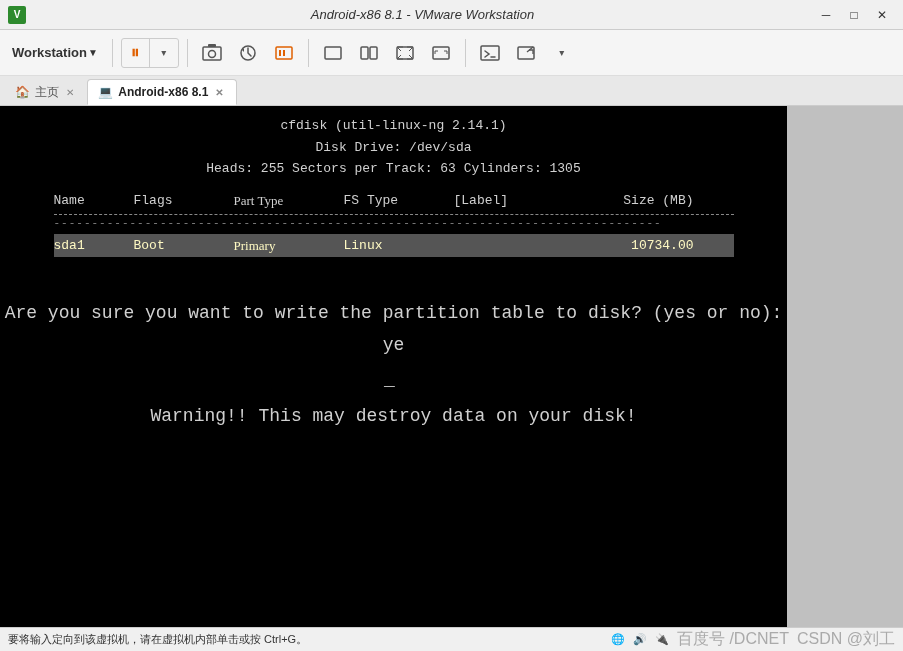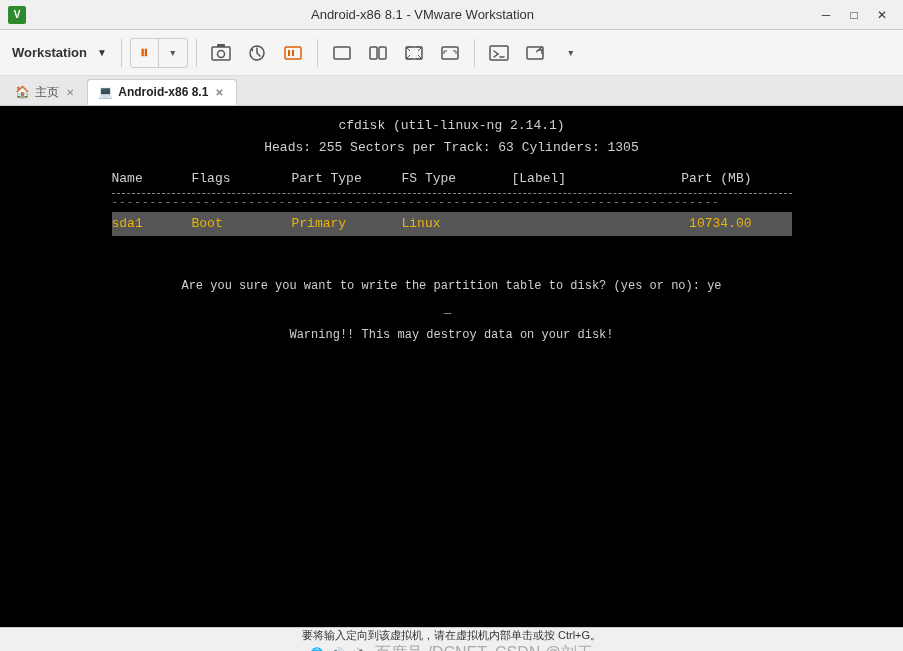--- a/index.html
+++ b/index.html
@@ -20,20 +20,21 @@
       align-items: center;
       justify-content: space-between;
       border-bottom: 1px solid #ccc;
       padding: 0 8px;
     }
     .title-bar-title {
       font-size: 13px;
       color: #333;
       flex: 1;
       text-align: center;
+      font-style: italic;
     }
     .title-bar-controls {
       display: flex;
       gap: 2px;
     }
     .title-bar-btn {
       width: 26px;
       height: 22px;
       display: flex;
       align-items: center;
@@ -51,21 +52,21 @@
       height: 46px;
       display: flex;
       align-items: center;
       padding: 0 6px;
       border-bottom: 1px solid #ddd;
       gap: 4px;
     }
     .toolbar-workstation {
       display: flex;
       align-items: center;
-      gap: 10px;
+      gap: 1px;
       font-size: 13px;
       font-weight: bold;
       color: #333;
       cursor: pointer;
       padding: 4px 6px;
       border-radius: 3px;
     }
     .toolbar-separator {
       width: 1px;
       height: 28px;
@@ -131,21 +132,21 @@
       font-size: 10px;
       color: #888;
       cursor: pointer;
       padding: 1px 2px;
       border-radius: 2px;
     }
 
     
     .vm-screen {
       background: #000;
-      width: 903px;
+      width: 787px;
       height: calc(651px - 30px - 46px - 30px - 24px);
       position: relative;
       overflow: hidden;
       font-family: 'Courier New', Courier, monospace;
     }
 
     .vm-content {
       padding: 10px 0;
       color: #d0d0d0;
       font-size: 13px;
@@ -173,48 +174,47 @@
       border-top: 1px dashed #888;
       margin: 2px 0;
       color: #888;
     }
     .partition-row {
       display: flex;
       align-items: center;
     }
     .partition-row.selected {
       background: #555;
-      color: #eab308;
+      color: #fef9c3;
     }
     .col-name { width: 80px; }
     .col-flags { width: 100px; }
-    .col-parttype { width: 110px; }
+    .col-parttype { width: 110px; font-family: Liberation Serif, serif; }
     .col-fstype { width: 110px; }
     .col-label { width: 140px; }
     .col-size { width: 100px; text-align: right; }
 
     .vm-bottom-text {
       color: #d0d0d0;
-      font-size: 12px;
+      font-size: 18px;
       text-align: center;
       margin-top: 40px;
       line-height: 1.8;
     }
 
     
     .status-bar {
       background: #f0f0f0;
       height: 24px;
       display: flex;
       align-items: center;
       padding: 0 8px;
       border-top: 1px solid #ccc;
       font-size: 11px;
       color: #333;
-      flex-direction: column;
     }
     .status-left { flex: 1; }
     .status-right {
       display: flex;
       align-items: center;
       gap: 8px;
       font-size: 11px;
       color: #555;
     }
     .watermark {
@@ -337,30 +337,31 @@
   <div class="tab active">
     <span style="font-size:12px;">💻</span>
     <span>Android-x86 8.1</span>
     <span class="tab-close">✕</span>
   </div>
 </div>
 
 <div class="vm-screen">
   <div class="vm-content">
     <div class="header-line">cfdisk (util-linux-ng 2.14.1)</div>
+    <div class="header-line">Disk Drive: /dev/sda</div>
     <div class="header-line">Heads: 255   Sectors per Track: 63   Cylinders: 1305</div>
 
     <div class="partition-table">
       <div class="col-header">
         <span class="col-name">Name</span>
         <span class="col-flags">Flags</span>
         <span class="col-parttype">Part Type</span>
         <span class="col-fstype">FS Type</span>
         <span class="col-label">[Label]</span>
-        <span class="col-size">Part (MB)</span>
+        <span class="col-size">Size (MB)</span>
       </div>
       <div class="divider" style="font-size:11px;letter-spacing:1px;">--------------------------------------------------------------------------------</div>
       <div class="partition-row selected" style="padding:2px 0;">
         <span class="col-name">sda1</span>
         <span class="col-flags">Boot</span>
         <span class="col-parttype">Primary</span>
         <span class="col-fstype">Linux</span>
         <span class="col-label"></span>
         <span class="col-size">10734.00</span>
       </div>

